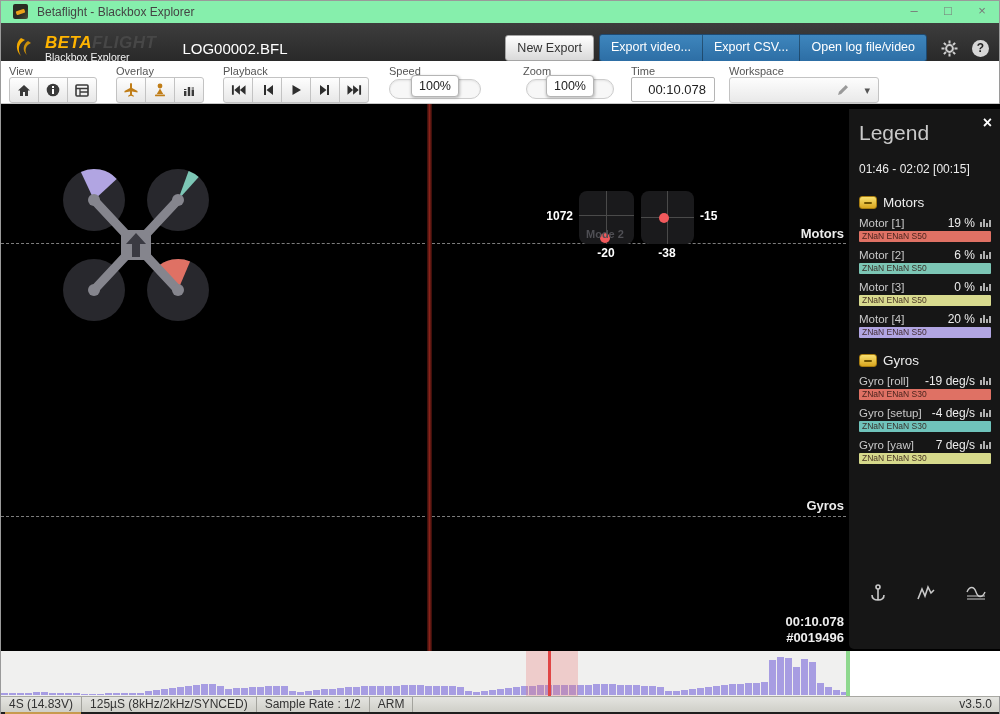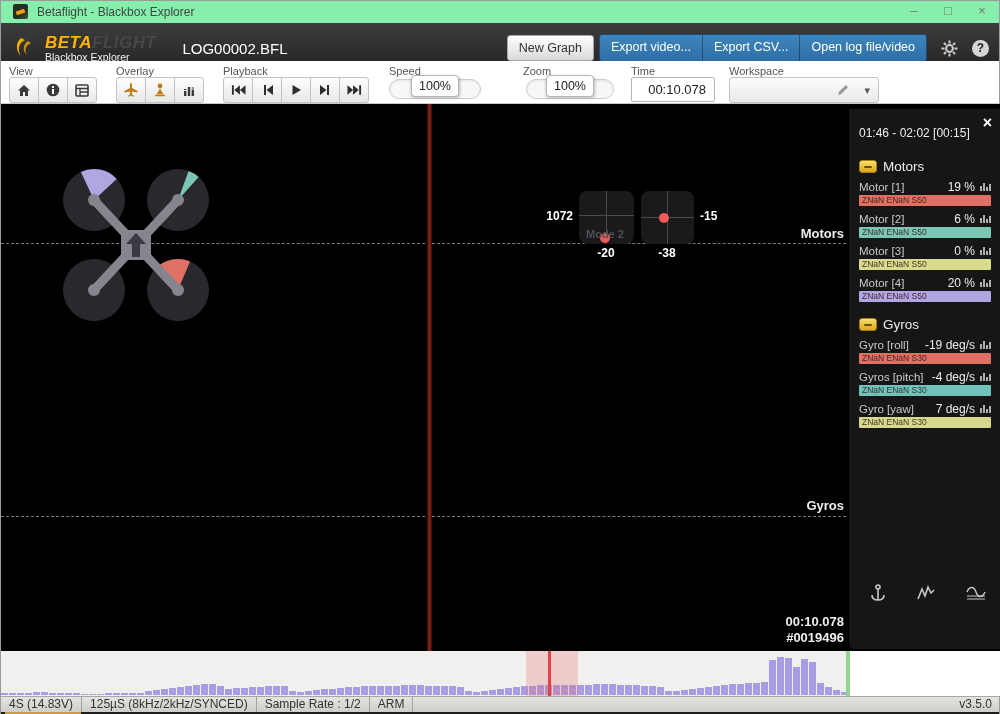--- a/index.html
+++ b/index.html
@@ -144,21 +144,21 @@
       </svg>
       <div class="brand-text">
         <div class="brand-line1">
           <span class="brand-beta">BETA</span><span class="brand-flight">FLIGHT</span>
         </div>
         <div class="brand-sub">Blackbox Explorer</div>
       </div>
     </div>
     <div class="log-name">LOG00002.BFL</div>
     <div class="hdr-buttons">
-      <div class="hbtn light">New Graph</div>
+      <div class="hbtn light">New Export</div>
       <div class="blue-group">
         <div class="hbtn blue">Export video...</div>
         <div class="hbtn blue">Export CSV...</div>
         <div class="hbtn blue">Open log file/video</div>
       </div>
       <span class="hdr-icon">
         <svg width="17" height="17" viewBox="0 0 17 17">
           <g stroke="#cfcfcf" stroke-width="2" fill="none">
             <circle cx="8.5" cy="8.5" r="3.4"></circle>
             <path d="M8.5 0.5v3M8.5 13.5v3M0.5 8.5h3M13.5 8.5h3M2.9 2.9l2.1 2.1M12 12l2.1 2.1M14.1 2.9L12 5M5 12l-2.1 2.1"></path>
@@ -314,20 +314,21 @@
     <div class="mode-label">Mode 2</div>
 
     <div class="time-display">
       <div>00:10.078</div>
       <div>#0019496</div>
     </div>
   </div>
 
   <div class="legend">
     <span class="legend-close">×</span>
+    <div class="legend-title">Legend</div>
     <div class="legend-range">01:46 - 02:02 [00:15]</div>
 
     <div class="lgroup-hdr">
       <span class="collapse-icon"></span>
       <span class="lgroup-name">Motors</span>
     </div>
 
     <div class="lfield">
       <div class="lfield-line">
         <span class="lfield-name">Motor [1]</span>
@@ -404,21 +405,21 @@
               <rect x="3" y="1" width="2" height="8" fill="#b0b0b0"></rect>
               <rect x="6" y="5" width="2" height="4" fill="#b0b0b0"></rect>
               <rect x="9" y="2" width="2" height="7" fill="#b0b0b0"></rect>
             </svg>
           </span>
       </div>
       <div class="lfield-bar" style="background-color: rgb(223, 113, 100);">ZNaN ENaN S30</div>
     </div>
     <div class="lfield">
       <div class="lfield-line">
-        <span class="lfield-name">Gyros [pitch]</span>
+        <span class="lfield-name">Gyro [setup]</span>
         <span class="lfield-value">-4 deg/s</span>
         <span class="lfield-set">
             <svg width="11" height="9" viewBox="0 0 11 9">
               <rect x="0" y="4" width="2" height="5" fill="#b0b0b0"></rect>
               <rect x="3" y="1" width="2" height="8" fill="#b0b0b0"></rect>
               <rect x="6" y="5" width="2" height="4" fill="#b0b0b0"></rect>
               <rect x="9" y="2" width="2" height="7" fill="#b0b0b0"></rect>
             </svg>
           </span>
       </div>

